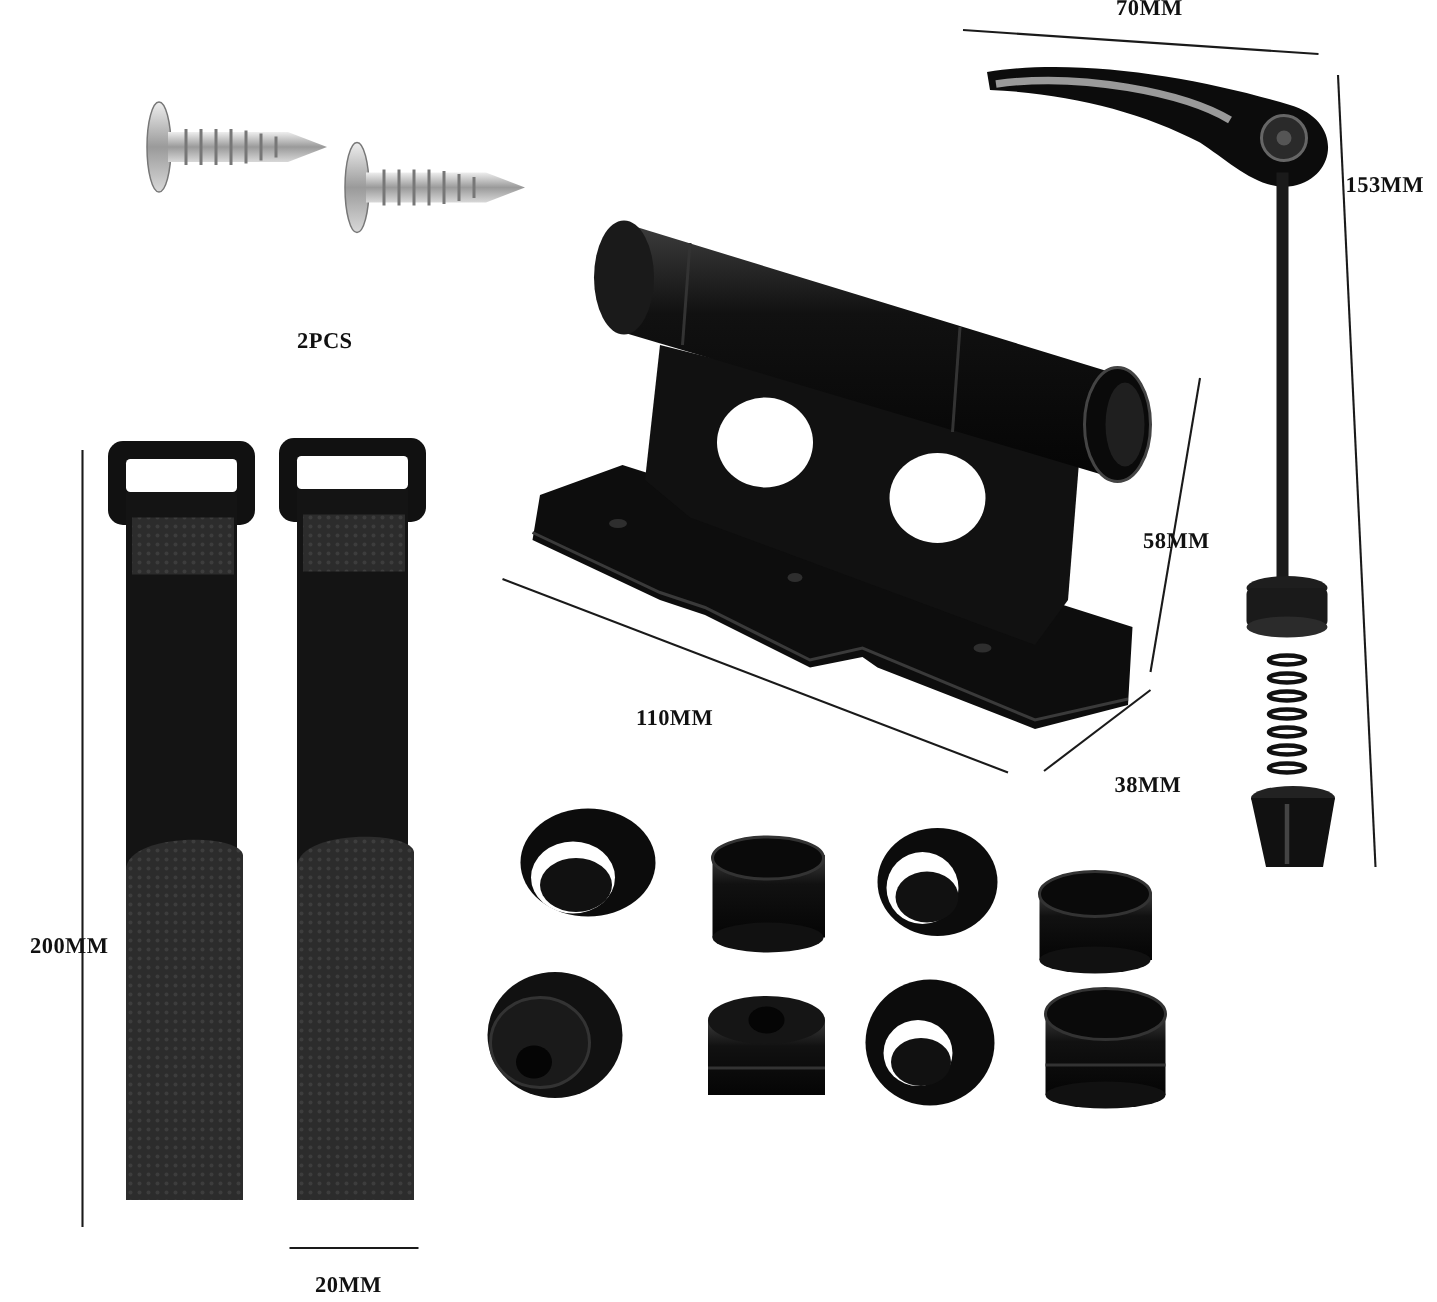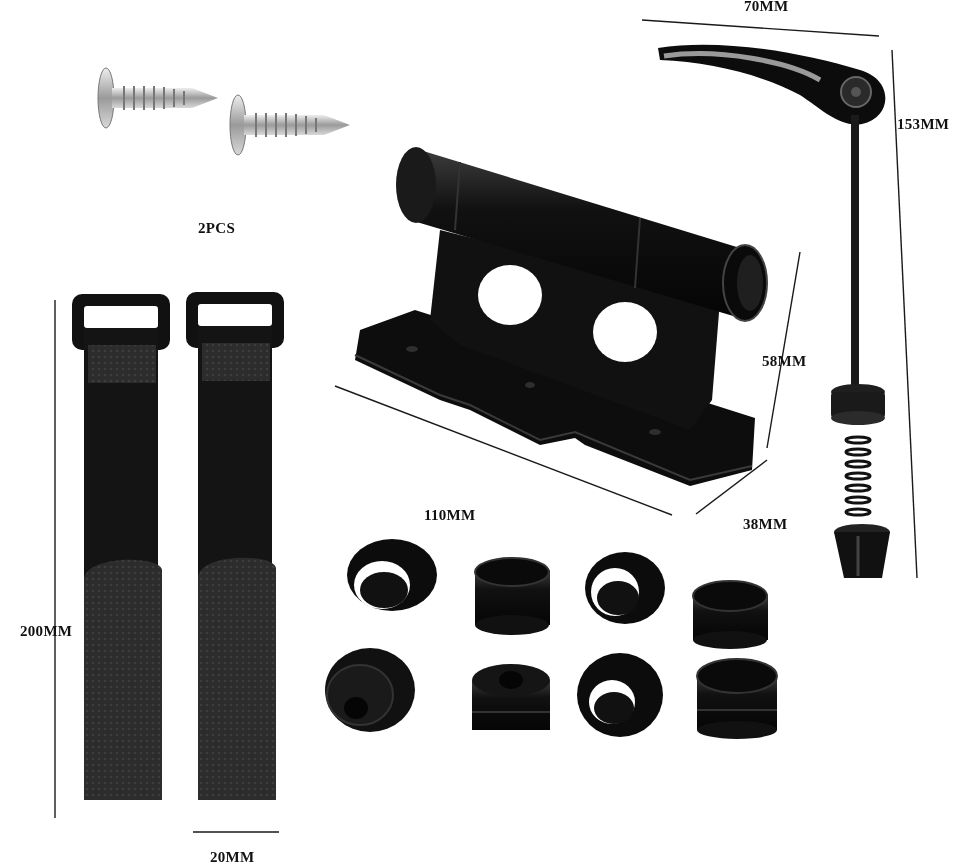--- a/index.html
+++ b/index.html
@@ -172,18 +172,18 @@
       <line x1="335" y1="386" x2="672" y2="515"></line>
       <line x1="55" y1="300" x2="55" y2="818"></line>
       <line x1="193" y1="832" x2="279" y2="832"></line>
     </g>
   </svg>
 
   <div class="label" style="left:744px; top:-2px;">70MM</div>
   <div class="label" style="left:897px; top:116px;">153MM</div>
   <div class="label" style="left:198px; top:172px;margin-top:48px;">2PCS</div>
   <div class="label" style="left:762px; top:353px;">58MM</div>
-  <div class="label" style="left:424px; top:471px;margin-top:36px;">110MM</div>
+  <div class="label" style="left:424px; top:471px;">110MM</div>
   <div class="label" style="left:743px; top:500px;margin-top:16px;">38MM</div>
   <div class="label" style="left:20px; top:623px;">200MM</div>
   <div class="label" style="left:210px; top:849px;text-align:right;">20MM</div>
 
 </div>
 
 </body></html>

